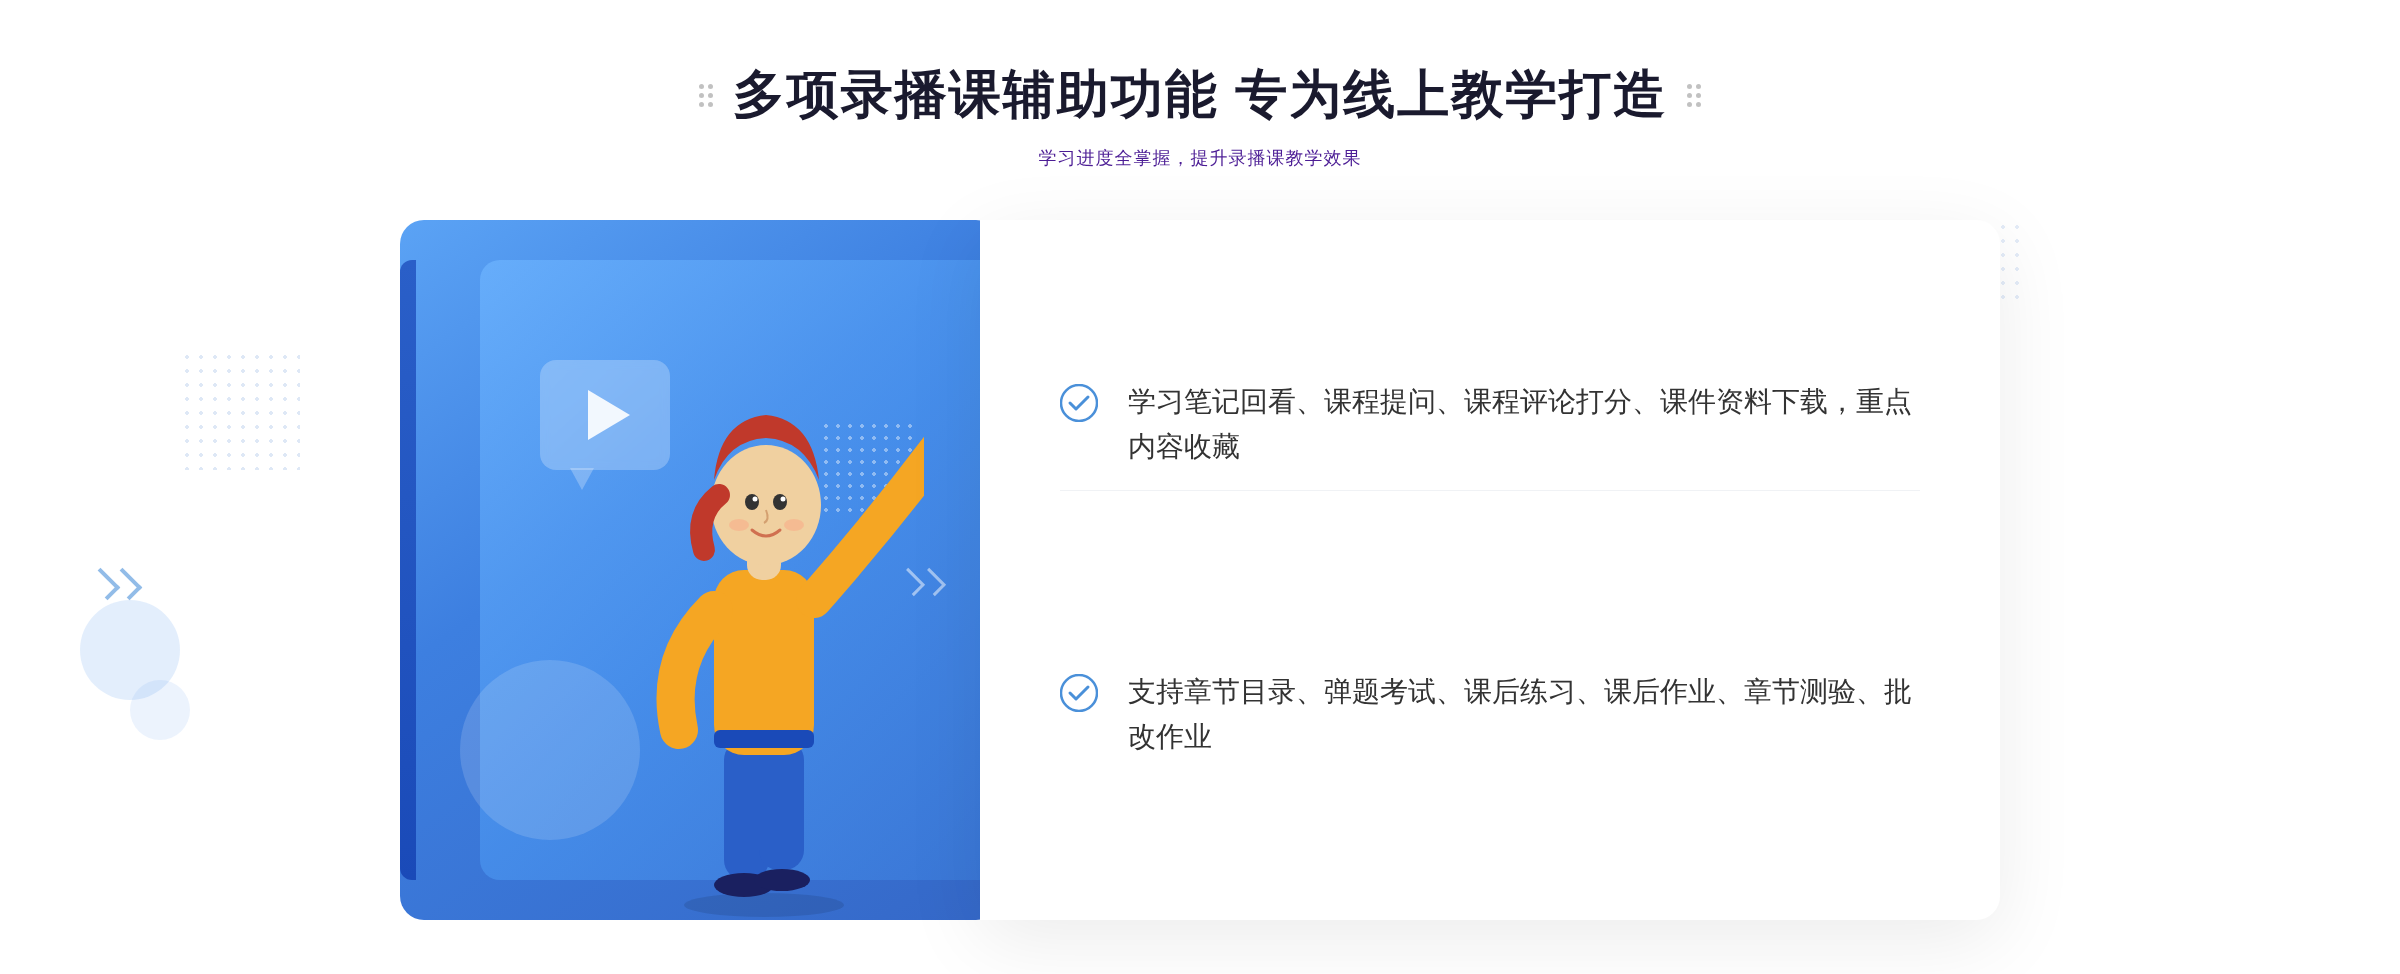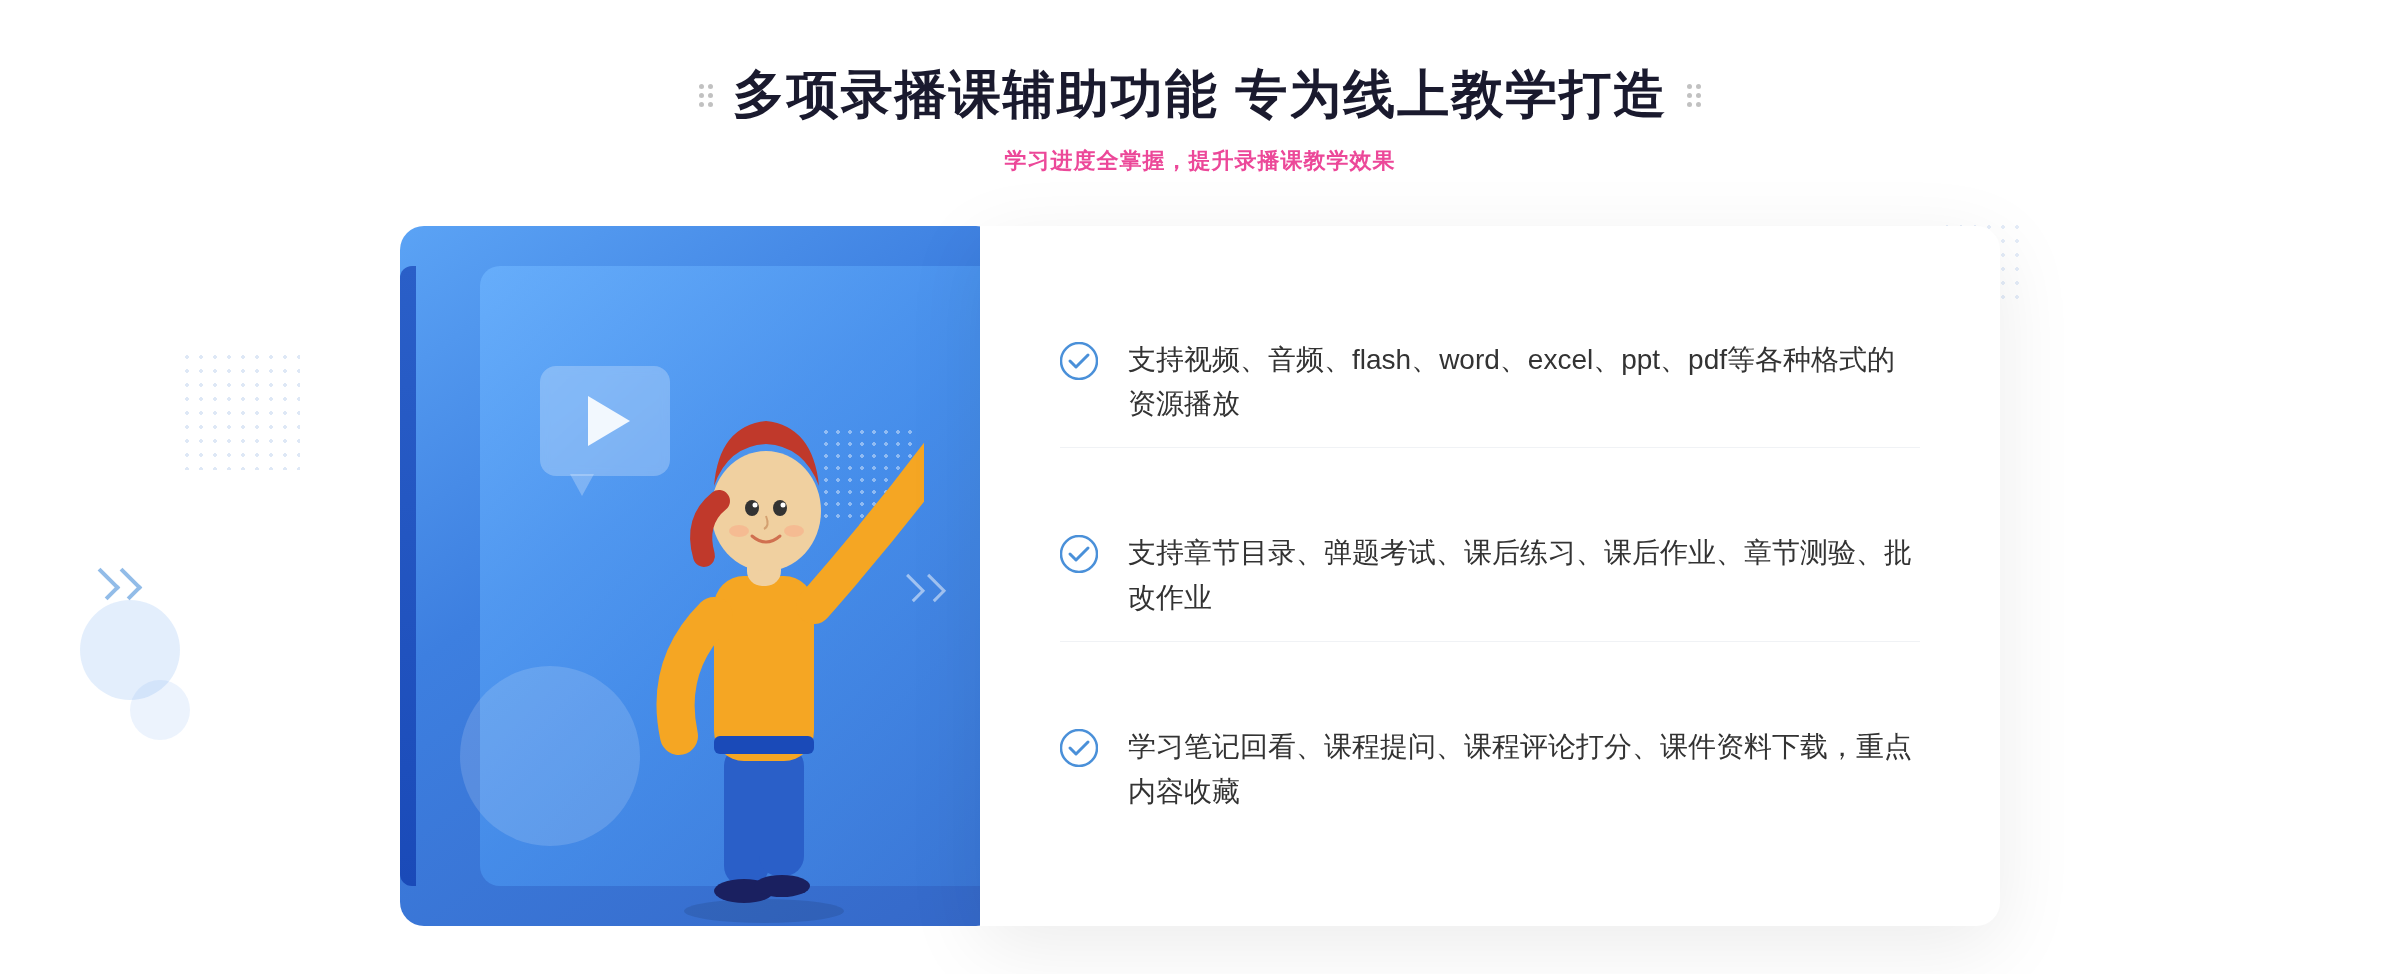--- a/index.html
+++ b/index.html
@@ -115,24 +115,24 @@
     }
 
     .header-title {
       font-size: 52px;
       font-weight: 700;
       color: #1a1a2e;
       letter-spacing: 2px;
     }
 
     .header-subtitle {
-      font-size: 22px;
-      color: #ec4899;
+      font-size: 18px;
+      color: #4c1d95;
       letter-spacing: 1px;
-      font-weight: 700;
+      font-weight: 400;
     }
 
     
     .main-content {
       display: flex;
       align-items: flex-start;
       gap: 0;
       width: 1600px;
       position: relative;
     }
@@ -405,44 +405,37 @@
           <ellipse cx="135" cy="185" rx="10" ry="6" fill="rgba(255,150,120,0.35)"></ellipse>
           <ellipse cx="190" cy="185" rx="10" ry="6" fill="rgba(255,150,120,0.35)"></ellipse>
 
           <rect x="110" y="390" width="100" height="18" rx="6" fill="#1a4ab8"></rect>
         </svg>
       </div>
     </div>
 
     <div class="right-panel">
 
+
       <div class="feature-item">
         <svg class="check-icon" viewBox="0 0 38 38" xmlns="http://www.w3.org/2000/svg">
           <circle cx="19" cy="19" r="18" fill="none" stroke="#4a90d9" stroke-width="2.5"></circle>
           <polyline points="10,19 16,25 28,13" fill="none" stroke="#4a90d9" stroke-width="3" stroke-linecap="round" stroke-linejoin="round"></polyline>
         </svg>
-        <span class="feature-text">支持视频、音频、flash、word、excel、ppt、pdf等各种格式的资源播放</span>
+        <span class="feature-text">学习笔记回看、课程提问、课程评论打分、课件资料下载，重点内容收藏</span>
       </div>
 
       <div class="feature-item">
         <svg class="check-icon" viewBox="0 0 38 38" xmlns="http://www.w3.org/2000/svg">
           <circle cx="19" cy="19" r="18" fill="none" stroke="#4a90d9" stroke-width="2.5"></circle>
           <polyline points="10,19 16,25 28,13" fill="none" stroke="#4a90d9" stroke-width="3" stroke-linecap="round" stroke-linejoin="round"></polyline>
         </svg>
         <span class="feature-text">支持章节目录、弹题考试、课后练习、课后作业、章节测验、批改作业</span>
       </div>
 
-      <div class="feature-item">
-        <svg class="check-icon" viewBox="0 0 38 38" xmlns="http://www.w3.org/2000/svg">
-          <circle cx="19" cy="19" r="18" fill="none" stroke="#4a90d9" stroke-width="2.5"></circle>
-          <polyline points="10,19 16,25 28,13" fill="none" stroke="#4a90d9" stroke-width="3" stroke-linecap="round" stroke-linejoin="round"></polyline>
-        </svg>
-        <span class="feature-text">学习笔记回看、课程提问、课程评论打分、课件资料下载，重点内容收藏</span>
-      </div>
-
 
     </div>
   </div>
 
   <div class="circle-left-1"></div>
   <div class="circle-left-2"></div>
 
   <div class="chevrons-left">
     <div class="chevron"></div>
     <div class="chevron"></div>

